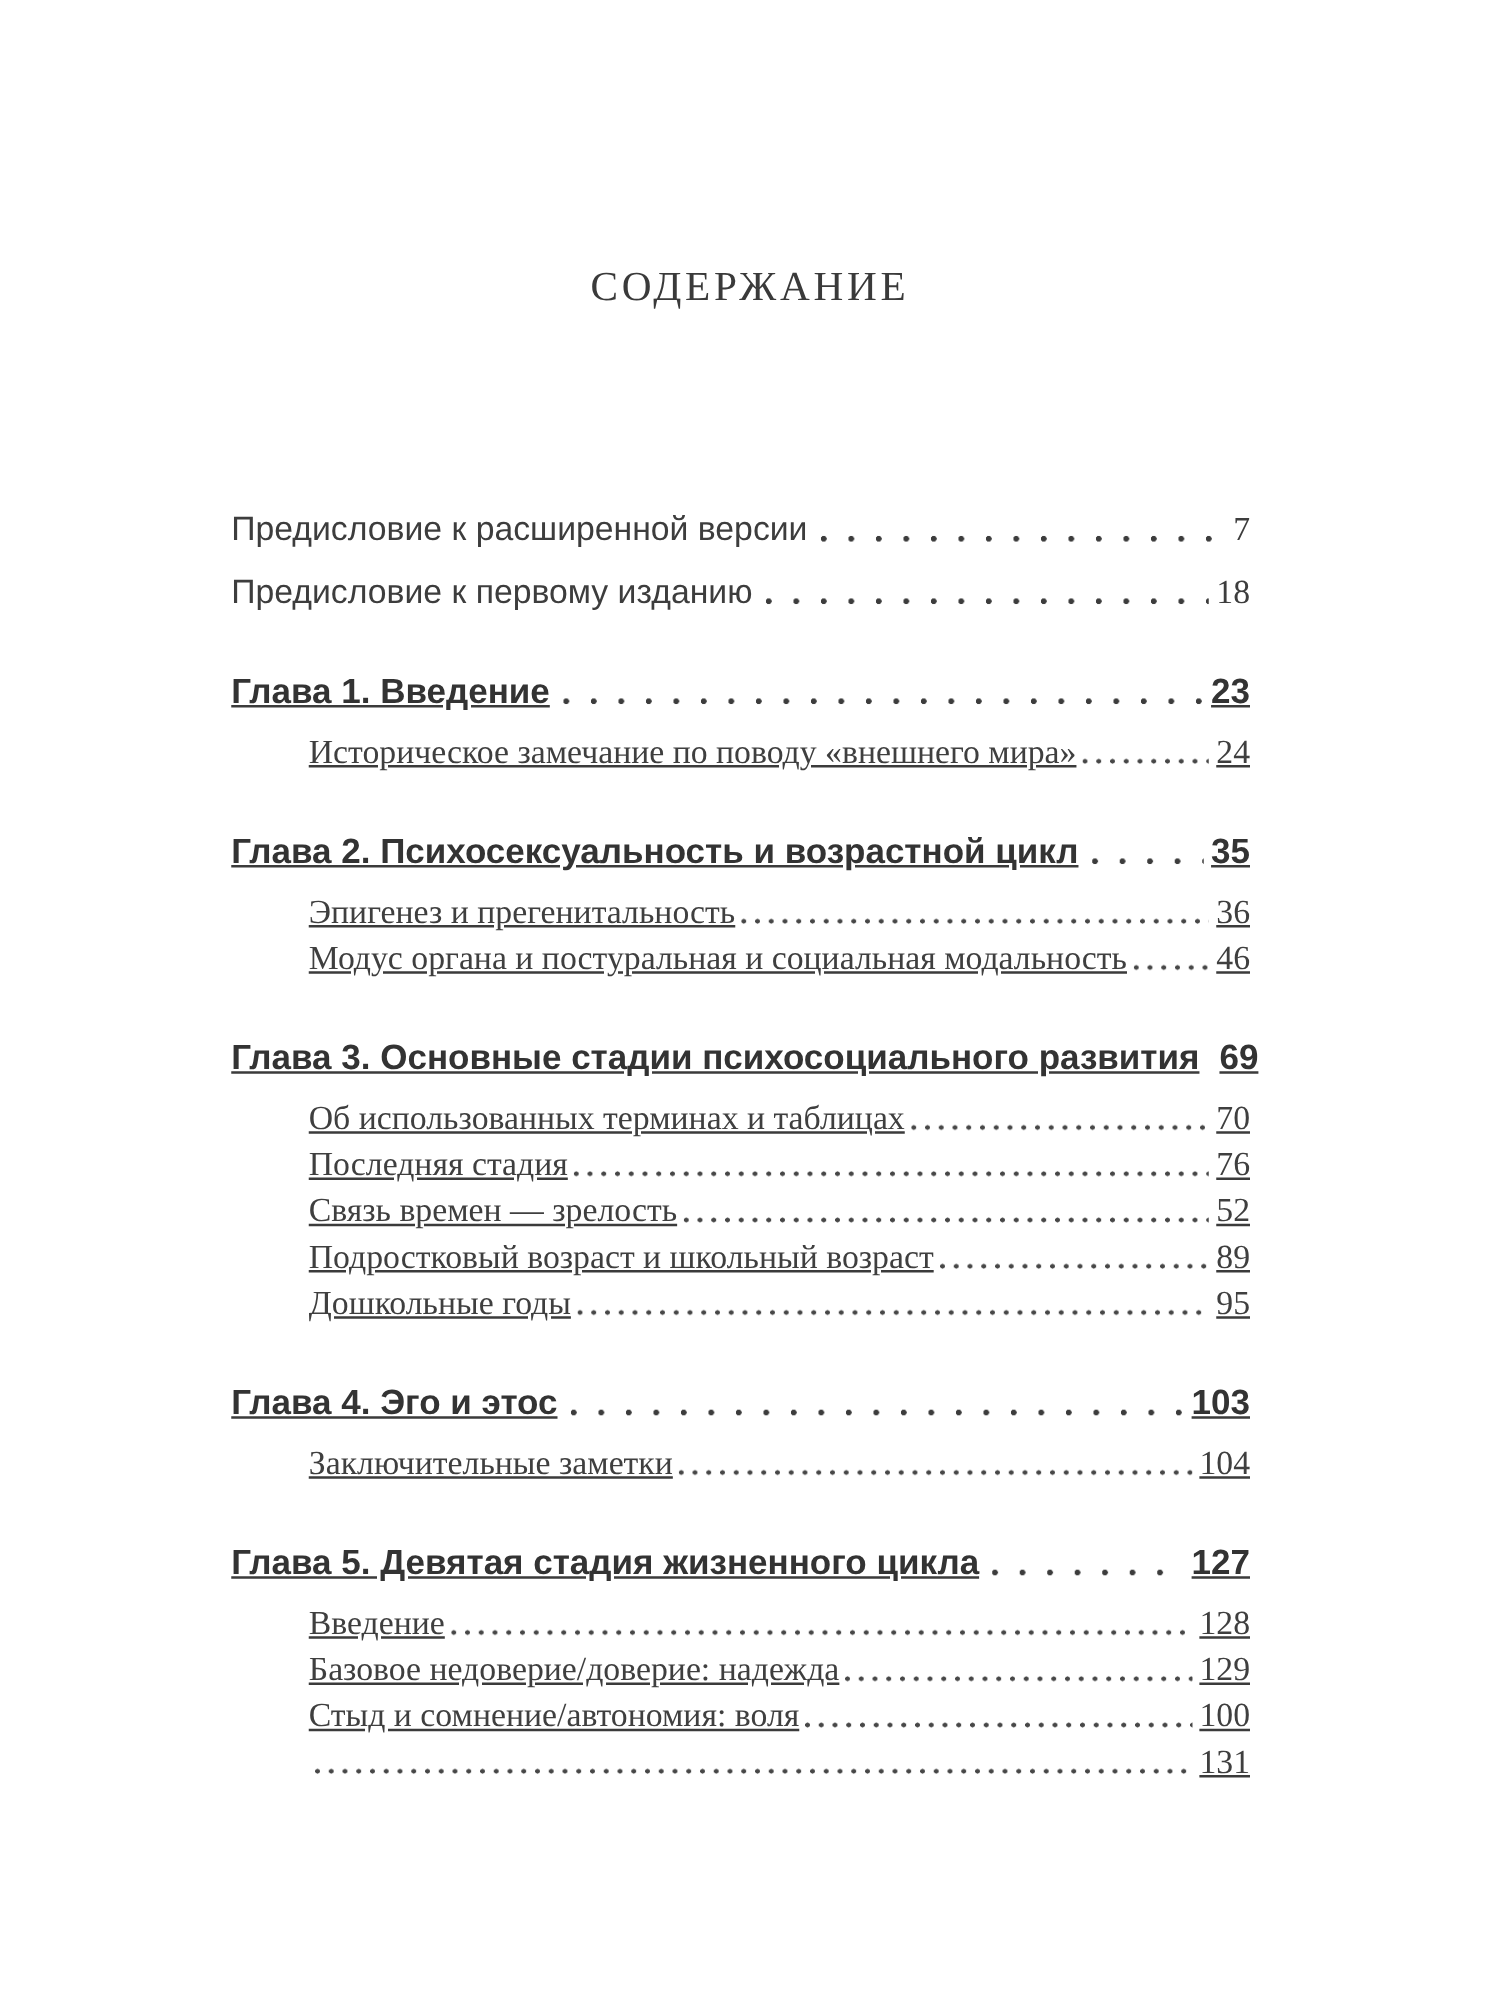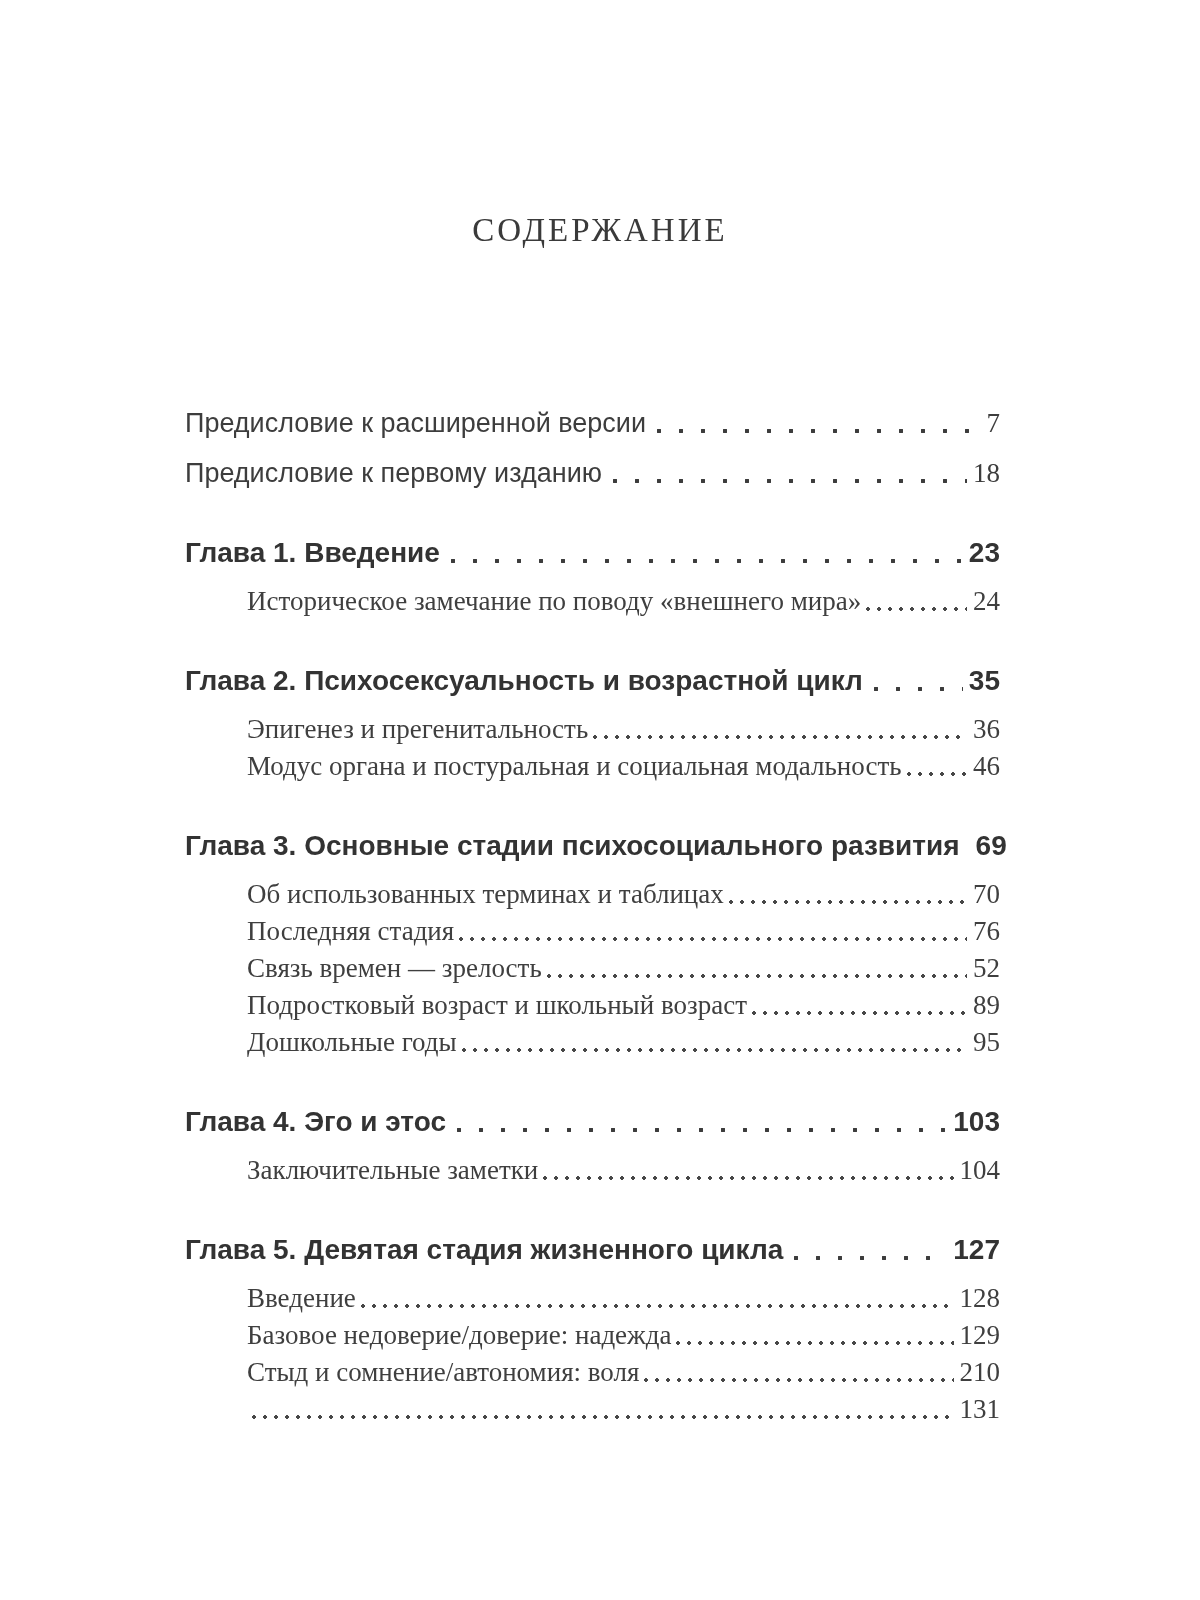--- a/index.html
+++ b/index.html
@@ -59,21 +59,21 @@
 
   
   .row.front { font-size: 27px; color: #3d3d3d; }
   .row.front .num {
     font-family: "Liberation Serif", "DejaVu Serif", serif;
     font-size: 27px;
   }
   .row.front-1 { margin-bottom: 16px; }
 
   
-  .chapter-group { display: flex; flex-direction: column; margin-top: 46px; }
+  .chapter-group { display: flex; flex-direction: column; margin-top: 46px; text-decoration: underline; }
   .row.chapter {
     font-weight: 700;
     font-size: 28px;
     color: #333333;
     margin-bottom: 14px;
   }
 
   
   .row.section {
     font-family: "Liberation Serif", "DejaVu Serif", serif;
@@ -191,21 +191,21 @@
       <span class="num">128</span>
     </div>
     <div class="row section">
       <span class="lbl">Базовое недоверие/доверие: надежда</span>
       <span class="leader fine"></span>
       <span class="num">129</span>
     </div>
     <div class="row section">
       <span class="lbl">Стыд и сомнение/автономия: воля</span>
       <span class="leader fine"></span>
-      <span class="num">210</span>
+      <span class="num">100</span>
     </div>
     <div class="row section">
       <span class="leader fine"></span>
       <span class="num">131</span>
     </div>
   </div>
 
 </div>
 
 </body></html>

